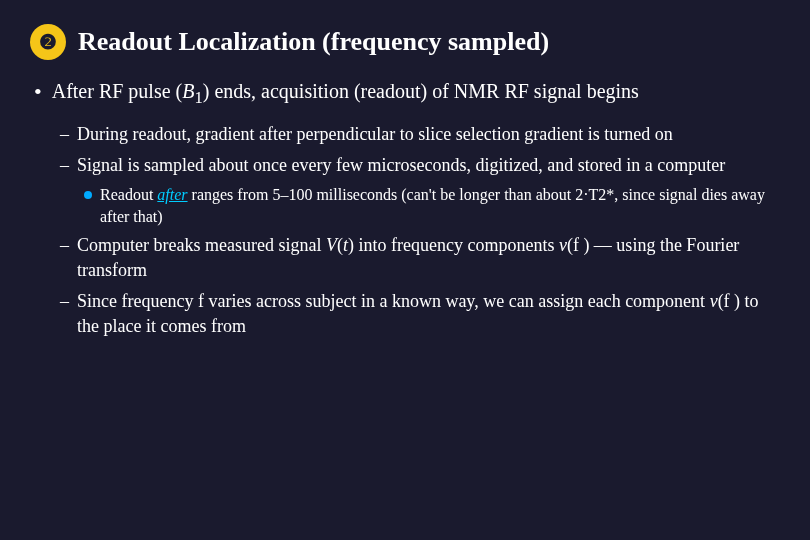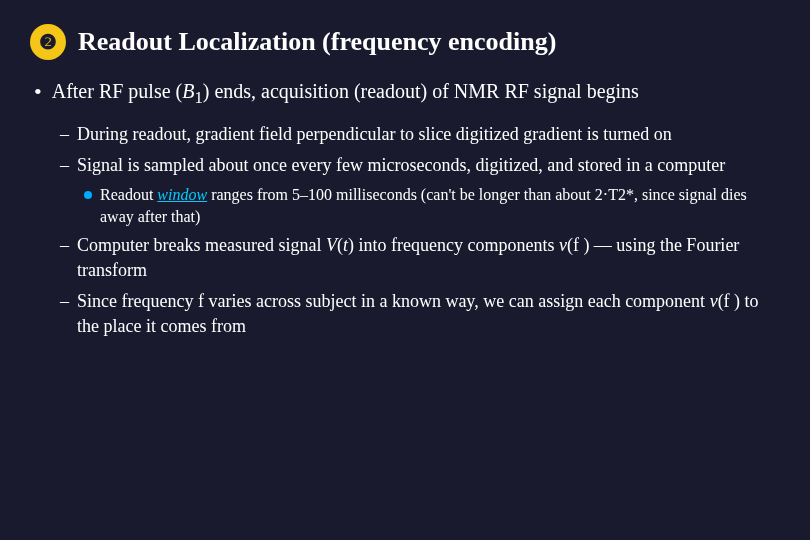--- a/index.html
+++ b/index.html
@@ -118,47 +118,47 @@
       font-style: italic;
       text-decoration: underline;
       color: #00ccff;
     }
   </style>
 </head>
 <body>
 
 <div class="title-row">
   <span class="circle-num">❷</span>
-  <span class="title-text">Readout Localization (frequency encoding)</span>
+  <span class="title-text">Readout Localization (frequency sampled)</span>
 </div>
 
 <div class="bullet-main">
   <span class="bullet-dot">•</span>
   <span class="bullet-content">
     After RF pulse (<em>B</em><sub>1</sub>) ends, acquisition (readout) of NMR RF signal begins
   </span>
 </div>
 
 <div class="sub-items">
 
   <div class="sub-item">
     <span class="dash">–</span>
-    <span class="sub-content">During readout, gradient field perpendicular to slice digitized gradient is turned on</span>
+    <span class="sub-content">During readout, gradient after perpendicular to slice selection gradient is turned on</span>
   </div>
 
   <div class="sub-item">
     <span class="dash">–</span>
     <span class="sub-content">Signal is sampled about once every few microseconds, digitized, and stored in a computer</span>
   </div>
 
   <div class="sub-sub-items">
     <div class="sub-sub-item">
       <div class="sub-sub-dot"></div>
       <span class="sub-sub-content">
-        Readout <span class="window-italic">window</span> ranges from 5–100 milliseconds (can't be longer than about 2·T2*, since signal dies away after that)
+        Readout <span class="window-italic">after</span> ranges from 5–100 milliseconds (can't be longer than about 2·T2*, since signal dies away after that)
       </span>
     </div>
   </div>
 
   <div class="sub-item">
     <span class="dash">–</span>
     <span class="sub-content">
       Computer breaks measured signal <em>V</em>(<em>t</em>) into frequency components <em>v</em>(f ) — using the Fourier transform
     </span>
   </div>

